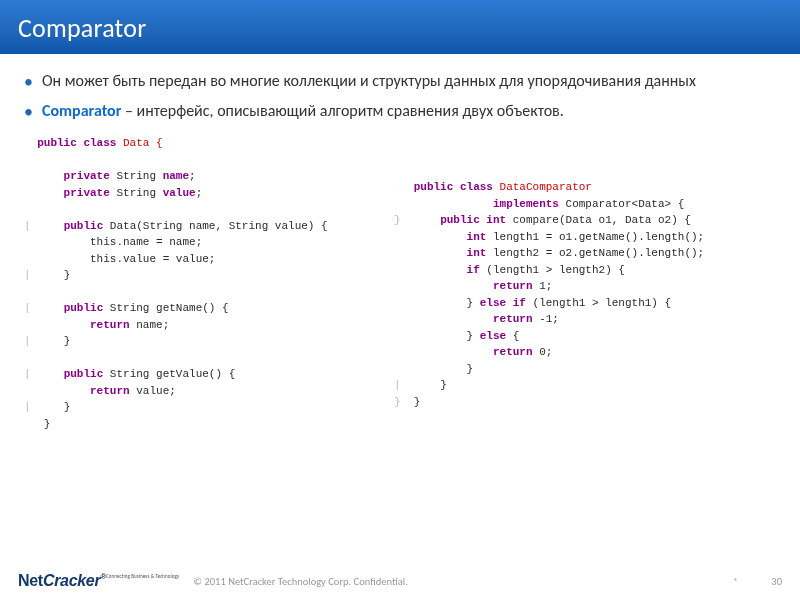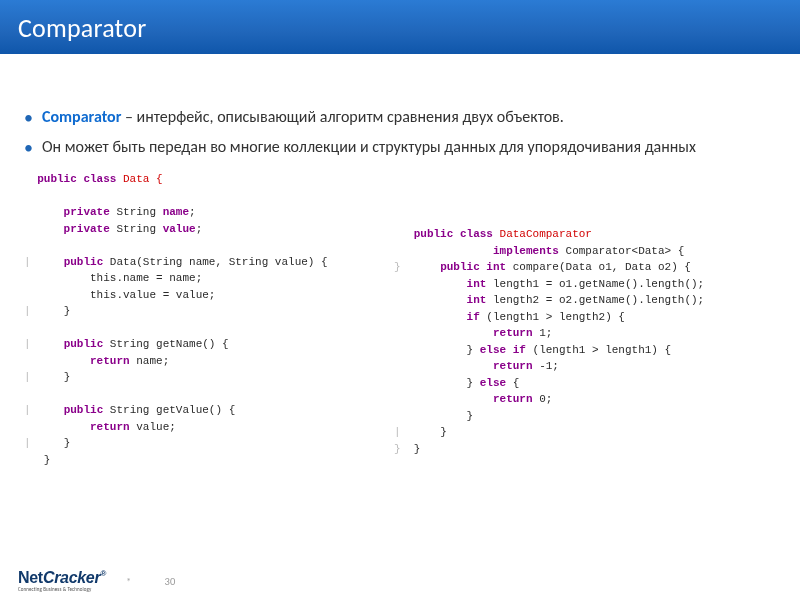--- a/index.html
+++ b/index.html
@@ -1,64 +1,64 @@
 <!DOCTYPE html>
 <html><head>
 <meta charset="utf-8">
 <style>
   * { box-sizing: border-box; margin: 0; padding: 0; }
   html, body { width: 800px; height: 600px; font-family: "Segoe UI", Calibri, Arial, sans-serif; overflow: hidden; }
-  .slide { width: 800px; height: 600px; position: relative; background: #fff; display: flex; flex-direction: column; gap: 36px; }
+  .slide { width: 800px; height: 600px; position: relative; background: #fff; display: flex; flex-direction: column; }
   .title-bar {
     background: linear-gradient(to bottom, #2b7bd4 0%, #2066ba 60%, #0f56aa 100%);
     color: #fff; font-size: 26px; font-weight: 400; padding: 12px 18px 10px 18px;
     letter-spacing: 0.2px;
   }
   .body { padding: 10px 24px 0 24px; flex: 1; color: #2a2a2a; }
   ul.bullets { list-style: none; margin: 4px 0 8px 0; }
   ul.bullets > li { position: relative; padding: 2px 0 6px 18px; font-size: 16px; line-height: 1.35; color: #333; }
   ul.bullets > li::before {
     content: "•"; position: absolute; left: 0; top: 2px; color: #1f66b5; font-size: 18px;
   }
   .emph { color: #0f6bd0; font-weight: 600; }
-  .code-row { display: flex; gap: 24px; margin-top: 0; font-family: "Courier New", monospace; font-size: 11px; line-height: 1.5; align-items: center; }
+  .code-row { display: flex; gap: 24px; margin-top: 0; font-family: "Courier New", monospace; font-size: 11px; line-height: 1.5; }
   .code-col { white-space: pre; }
   .col-left { flex: 0 0 46%; }
   .col-right { flex: 1; margin-top: 44px; }
   .kw { color: #8a008a; font-weight: bold; }
   .cls { color: #d10000; }
   .footer {
     position: absolute; bottom: 0; left: 0; right: 0; height: 38px;
     display: flex; align-items: center; padding: 0 18px; font-size: 10.5px; color: #777;
   }
-  .logo { display: flex; flex-direction: column; line-height: 1; }
+  .logo { display: flex; flex-direction: row; line-height: 1; }
   .logo-main { font-size: 16px; font-weight: bold; color: #123a6b; font-family: Arial, sans-serif; letter-spacing: -0.3px; }
   .logo-main .net { color: #123a6b; }
   .logo-main .cracker { color: #123a6b; font-style: italic; }
   .logo-main sup { font-size: 8px; vertical-align: top; color: #123a6b; }
   .logo-sub { font-size: 5px; color: #555; letter-spacing: 0.1px; margin-top: 1px; }
   .foot-center { flex: 1; text-align: left; padding-left: 14px; color: #999; }
   .foot-star { padding: 0 20px; color: #aaa; }
   .foot-page { color: #999; width: 24px; text-align: right; }
   .tiny-bar { position: absolute; left: 36px; font-size: 8px; color: #bbb; font-family: "Courier New", monospace; }
 </style>
 </head>
 <body>
 
 <div class="slide">
 
   <div class="title-bar">Comparator</div>
 
   <div class="body">
     <ul class="bullets">
       <li>
-        <span class="emph">Comparator</span><span> – интерфейс, описывающий алгоритм сравнения двух объектов.</span>
+        <span>Он может быть передан во многие  коллекции и структуры данных для упорядочивания данных</span>
       </li>
       <li>
-        <span>Он может быть передан во многие  коллекции и структуры данных для упорядочивания данных</span>
+        <span class="emph">Comparator</span><span> – интерфейс, описывающий алгоритм сравнения двух объектов.</span>
       </li>
     </ul>
 
     <div class="code-row">
       <div class="code-col col-left"><span class="tiny-bar" style="top:0;"></span>  <span class="kw">public class</span><span class="cls"> Data {</span>
 
       <span class="kw">private</span><span> String </span><span class="kw">name</span><span>;</span>
       <span class="kw">private</span><span> String </span><span class="kw">value</span><span>;</span>
 
 <span style="color:#bbb;">|</span>     <span class="kw">public</span><span> Data(String name, String value) {</span>
@@ -91,17 +91,18 @@
     </div>
   </div>
 
   <div class="footer">
     <div class="logo">
       <div class="logo-main">
         <span class="net">Net</span><span class="cracker">Cracker</span><sup>®</sup>
       </div>
       <div class="logo-sub">Connecting Business &amp; Technology</div>
     </div>
+    <div class="foot-center">© 2011 NetCracker Technology Corp. Confidential.</div>
     <div class="foot-star">*</div>
     <div class="foot-page">30</div>
   </div>
 
 </div>
 
 </body></html>

